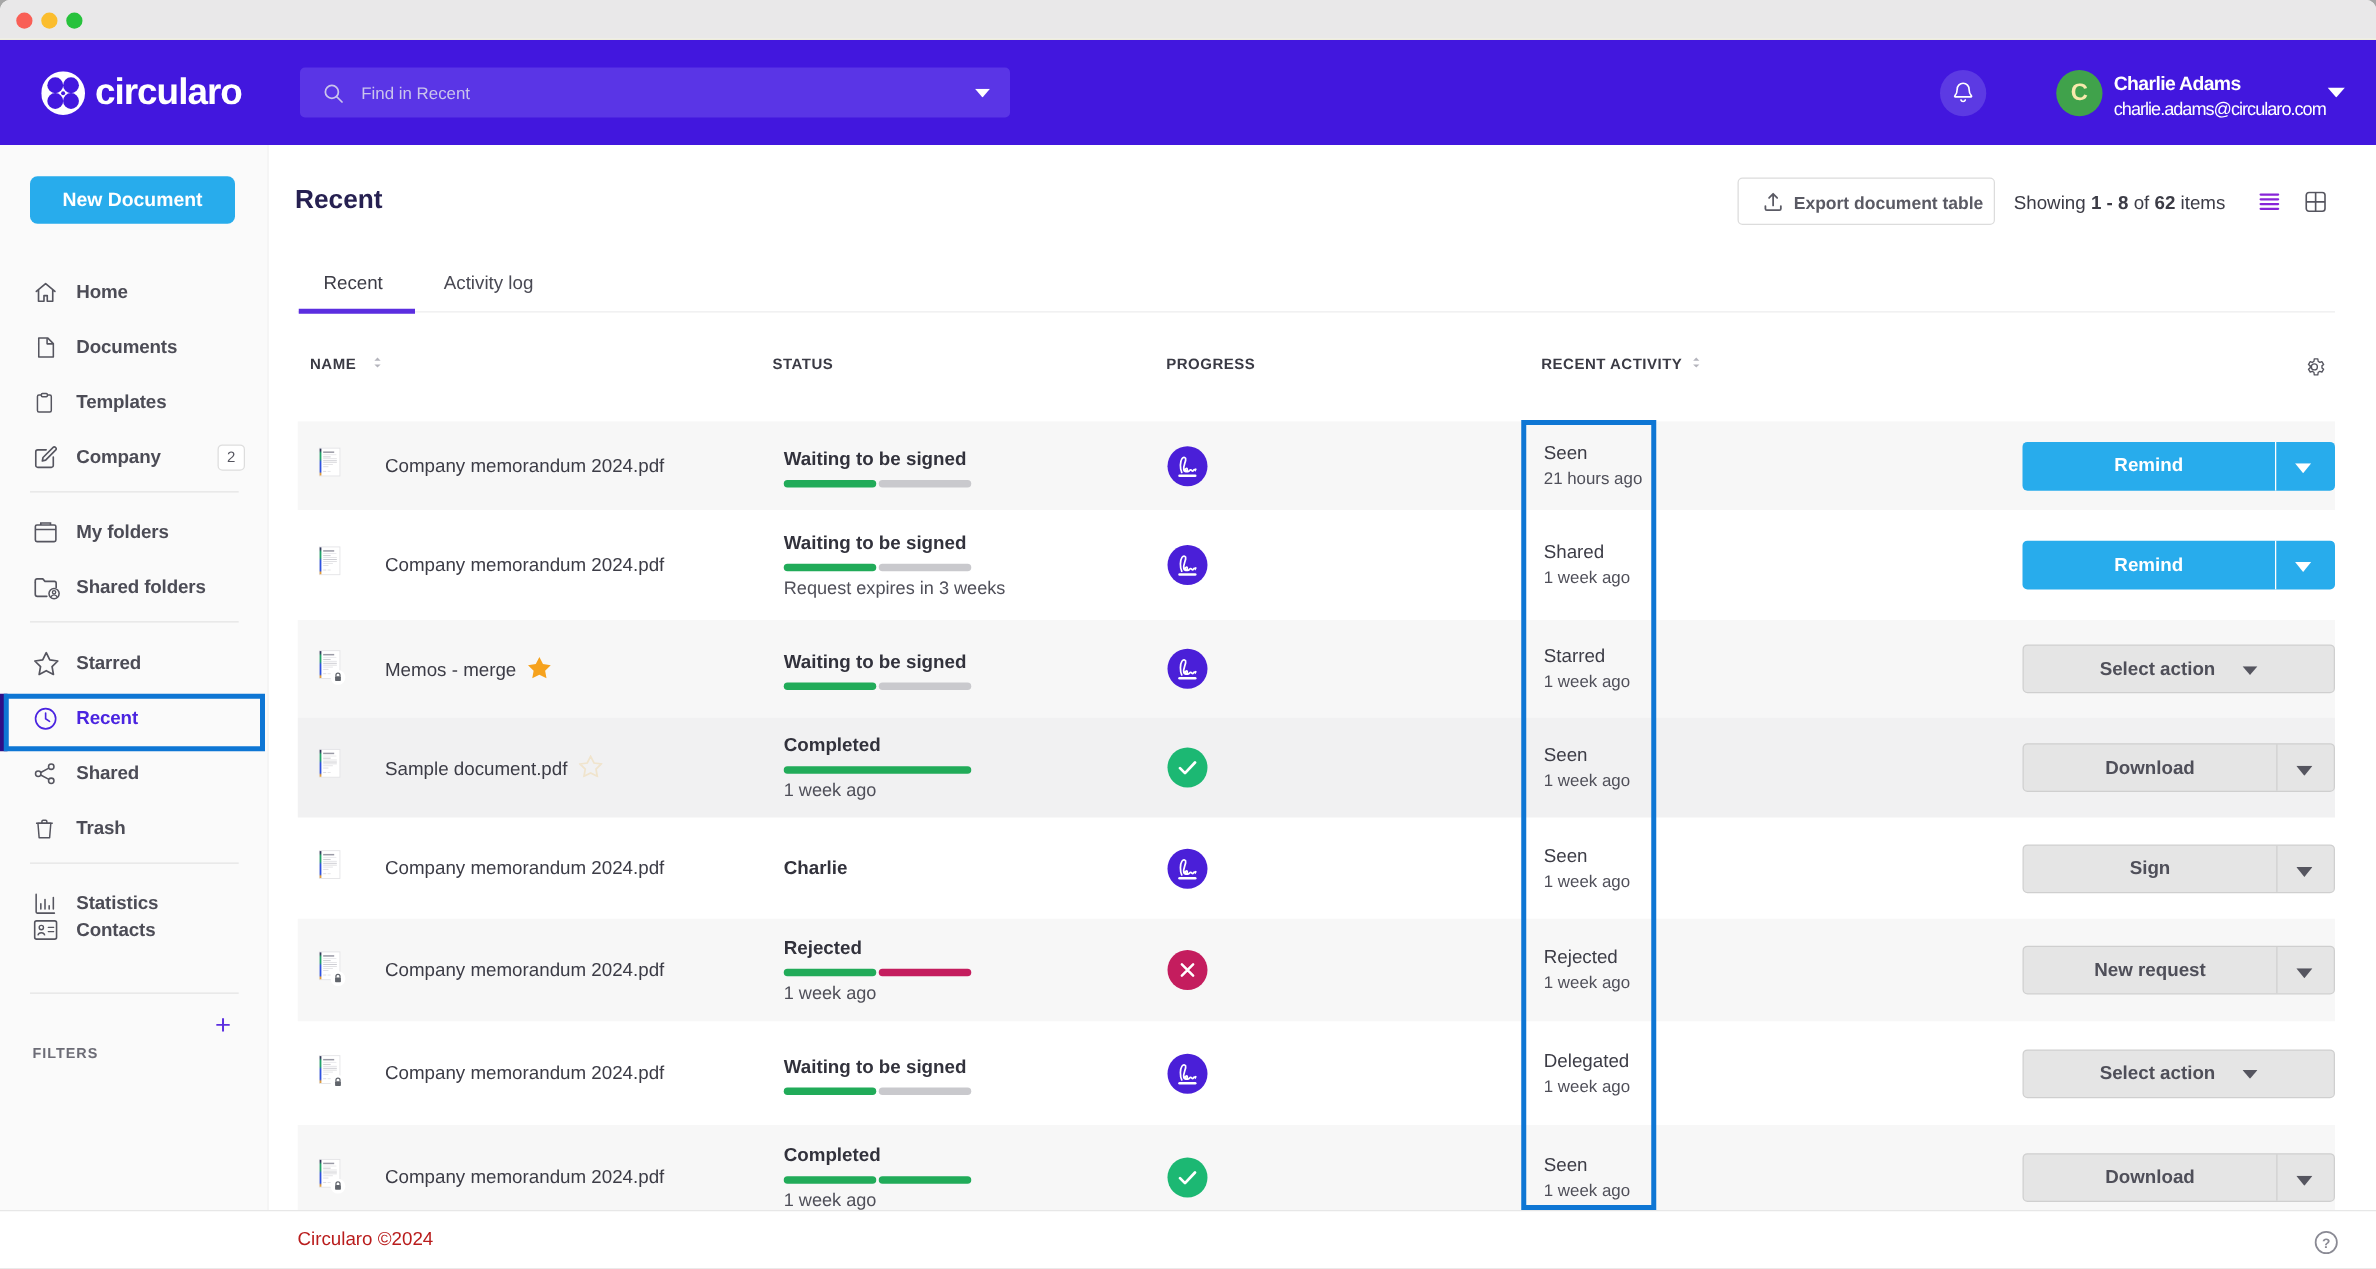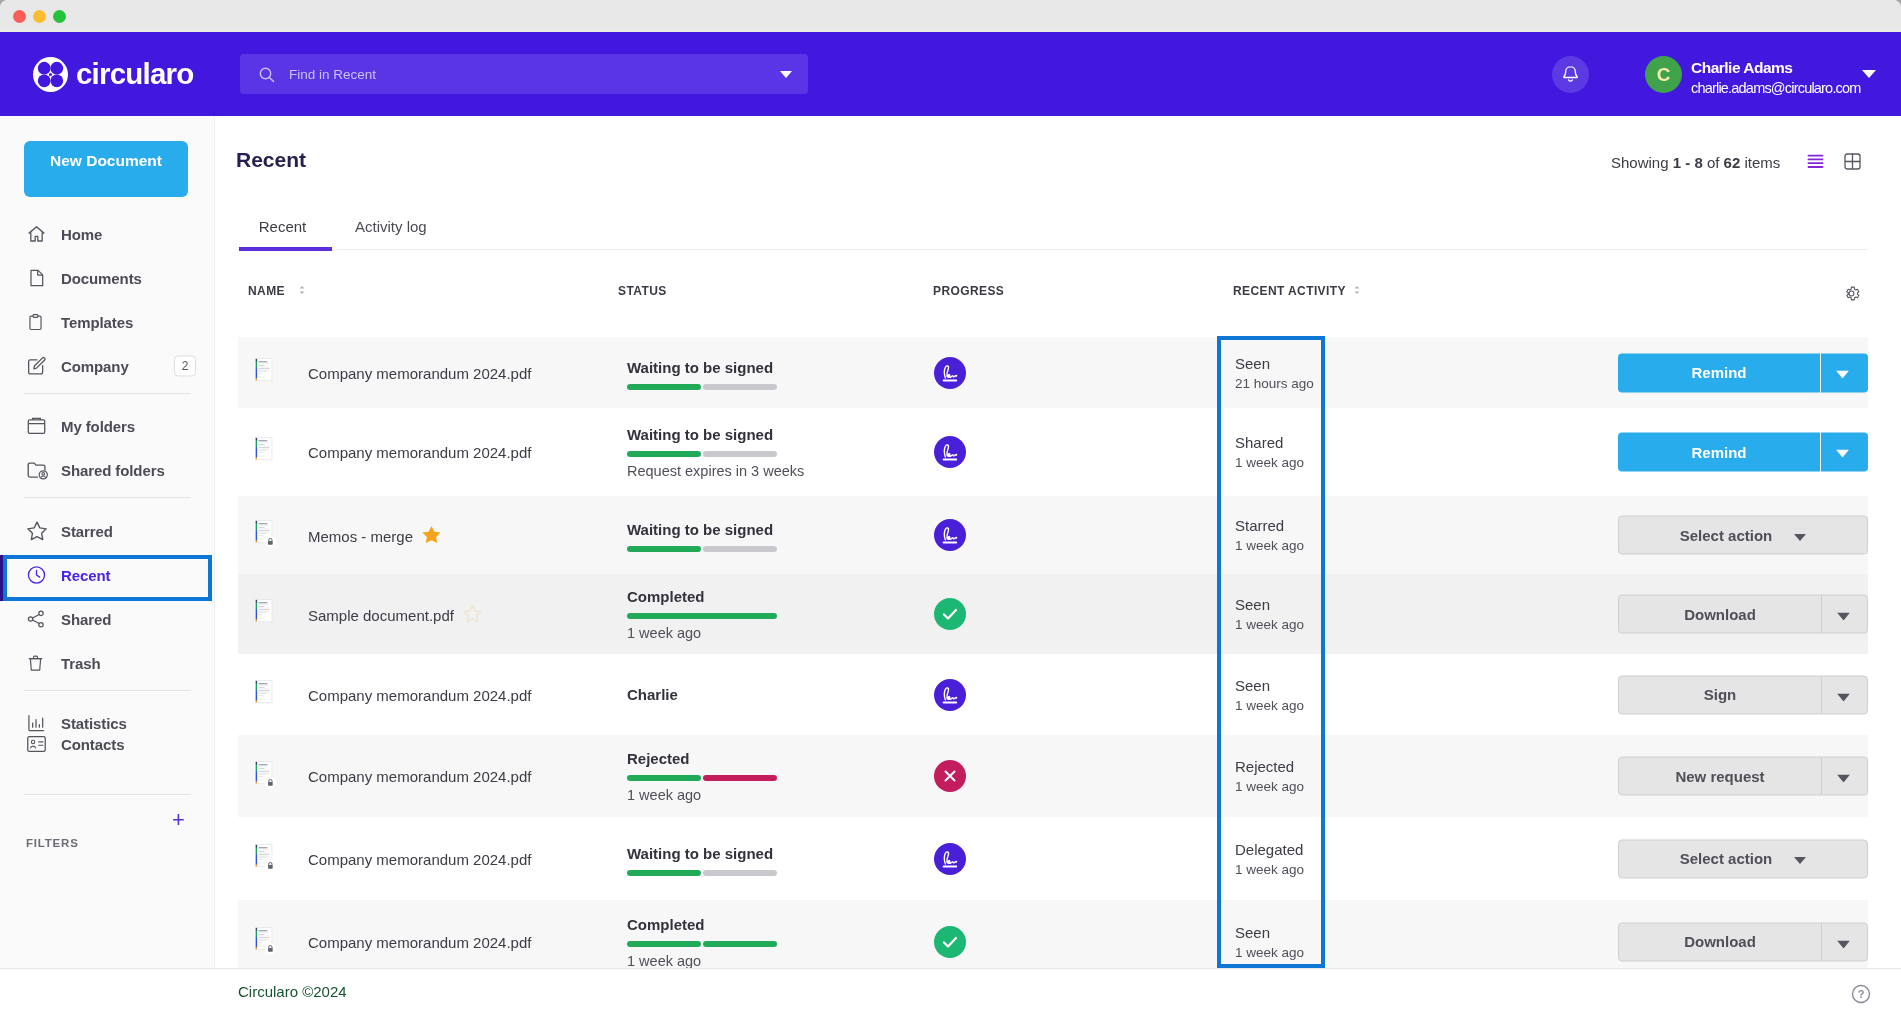--- a/index.html
+++ b/index.html
@@ -21,21 +21,21 @@
   .search .ph { position:absolute; left:49px; top:13px; font-size:13.5px; color:#cac4ec; }
   .search svg.mag { position:absolute; left:19px; top:13px; }
   .search .car { position:absolute; right:16px; top:17px; }
   .bell { position:absolute; left:1552px; top:24px; width:37px; height:37px; border-radius:50%; background:#5c3ae3; }
   .avatar { position:absolute; left:1645px; top:24px; width:37px; height:37px; border-radius:50%; background:#40a24b; color:#f8e9ac; font-size:19px; font-weight:700; text-align:center; line-height:37px; }
   .uname { position:absolute; left:1691px; top:27px; color:#fff; font-size:15.5px; font-weight:700; letter-spacing:-0.5px; }
   .uemail { position:absolute; left:1691px; top:48px; color:#fff; font-size:14.5px; letter-spacing:-0.8px; }
   .ucaret { position:absolute; left:1862px; top:38px; }
   
   .sidebar { position:absolute; left:0; top:116px; width:215px; height:852px; background:#fafafa; border-right:1px solid #efefef; }
-  .newdoc { position:absolute; left:24px; top:25px; width:164px; height:56px; background:#28acec; color:#fff; border-radius:6px; font-size:15.5px; font-weight:700; text-align:center; line-height:39px; }
+  .newdoc { position:absolute; left:24px; top:25px; width:164px; height:38px; background:#28acec; color:#fff; border-radius:6px; font-size:15.5px; font-weight:700; text-align:center; line-height:39px; }
   .sitem { position:absolute; left:0; width:215px; height:44px; }
   .sitem svg { position:absolute; left:26px; top:50%; transform:translateY(-50%); }
   .sitem .lbl { position:absolute; left:61px; top:50%; transform:translateY(-50%); font-size:15px; font-weight:600; color:#4c4c56; letter-spacing:-0.1px; }
   .sitem.active .lbl { color:#4a24e0; }
   .badge { position:absolute; left:174px; top:50%; transform:translateY(-50%); width:22px; height:21px; border:1px solid #ddd; border-radius:4px; background:#fff; font-size:12px; color:#55555f; text-align:center; line-height:19px; }
   .sep { position:absolute; left:24px; width:167px; border-top:1px solid #e4e4e4; }
   .activebox { position:absolute; left:3px; top:439px; width:209px; height:46px; border:4px solid #0e76d4; box-sizing:border-box; }
   .activebar { position:absolute; left:0px; top:439px; width:6px; height:46px; background:#2f0f86; }
   .filters { position:absolute; left:26px; top:721px; font-size:11.5px; letter-spacing:0.8px; color:#6c6c76;font-weight:bold; }
   .fplus { position:absolute; left:172px; top:691px; color:#5b2ee0; font-size:22px; font-weight:400; }
@@ -78,21 +78,21 @@
   .btn.white .txt { color:#4f4f59; font-weight:600; }
   .btn .divi { position:absolute; left:202px; top:0; bottom:0; width:1px; }
   .btn.blue .divi { background:#fff; }
   .btn.white .divi { background:#cfcfcf; }
   .btn .caret { position:absolute; left:218px; top:17px; }
   .btn.single .intxt { position:absolute; left:0; right:0; top:50%; transform:translateY(-50%); text-align:center; font-size:15px; color:#4f4f59; font-weight:600; }
   
   .actbox { position:absolute; left:1217px; top:336px; width:108px; height:632px; border:4px solid #0e76d4; z-index:5; }
   
   .footer { position:absolute; left:0; top:968px; width:100%; height:47px; background:#fff; border-top:1px solid #e7e7e7; }
-  .copy { position:absolute; left:238px; top:14px; font-size:15px; color:#14532d; }
+  .copy { position:absolute; left:238px; top:14px; font-size:15px; color:#b91c1c; }
   .help { position:absolute; left:1851px; top:15px; }
 </style>
 </head>
 <body>
 <svg width="0" height="0" style="position:absolute">
     <defs>
       <linearGradient id="gstripe" x1="0" y1="0" x2="0" y2="1">
         <stop offset="0" stop-color="#343a5a"></stop>
         <stop offset="0.07" stop-color="#343a5a"></stop>
         <stop offset="0.17" stop-color="#1fa368"></stop>
@@ -243,20 +243,27 @@
           <path d="M14.5 8h5M14.5 12h5" stroke="#55555f" stroke-width="1.3" stroke-linecap="round"></path>
         </svg>
       <span class="lbl">Contacts</span>
     </div>
     <div class="sep" style="top:678px"></div>
     <div class="filters">FILTERS</div>
     <div class="fplus">+</div>
   </div>
   <div class="main">
     <div class="h1">Recent</div>
+    <div class="exportbtn">
+      <svg style="position:absolute;left:18px;top:9px" width="19" height="19" viewBox="0 0 20 20">
+          <path d="M10 13V3.5M6.6 6.7 10 3.2l3.4 3.5" fill="none" stroke="#5a5a64" stroke-width="1.5" stroke-linecap="round" stroke-linejoin="round"></path>
+          <path d="M3.5 13.5v2.3a1.2 1.2 0 0 0 1.2 1.2h10.6a1.2 1.2 0 0 0 1.2-1.2v-2.3" fill="none" stroke="#5a5a64" stroke-width="1.5" stroke-linecap="round"></path>
+        </svg>
+      <span class="t">Export document table</span>
+    </div>
     <div class="showing">Showing <b>1 - 8</b> of <b>62</b> items</div>
     <svg class="viewlist" width="17" height="17" viewBox="0 0 17 17">
         <g stroke="#8824d8" stroke-width="1.8" stroke-linecap="round">
           <line x1="1.5" y1="2.6" x2="15.5" y2="2.6"></line>
           <line x1="1.5" y1="6.4" x2="15.5" y2="6.4"></line>
           <line x1="1.5" y1="10.2" x2="15.5" y2="10.2"></line>
           <line x1="1.5" y1="14" x2="15.5" y2="14"></line>
         </g>
       </svg>
     <svg class="viewgrid" width="17" height="17" viewBox="0 0 17 17">

